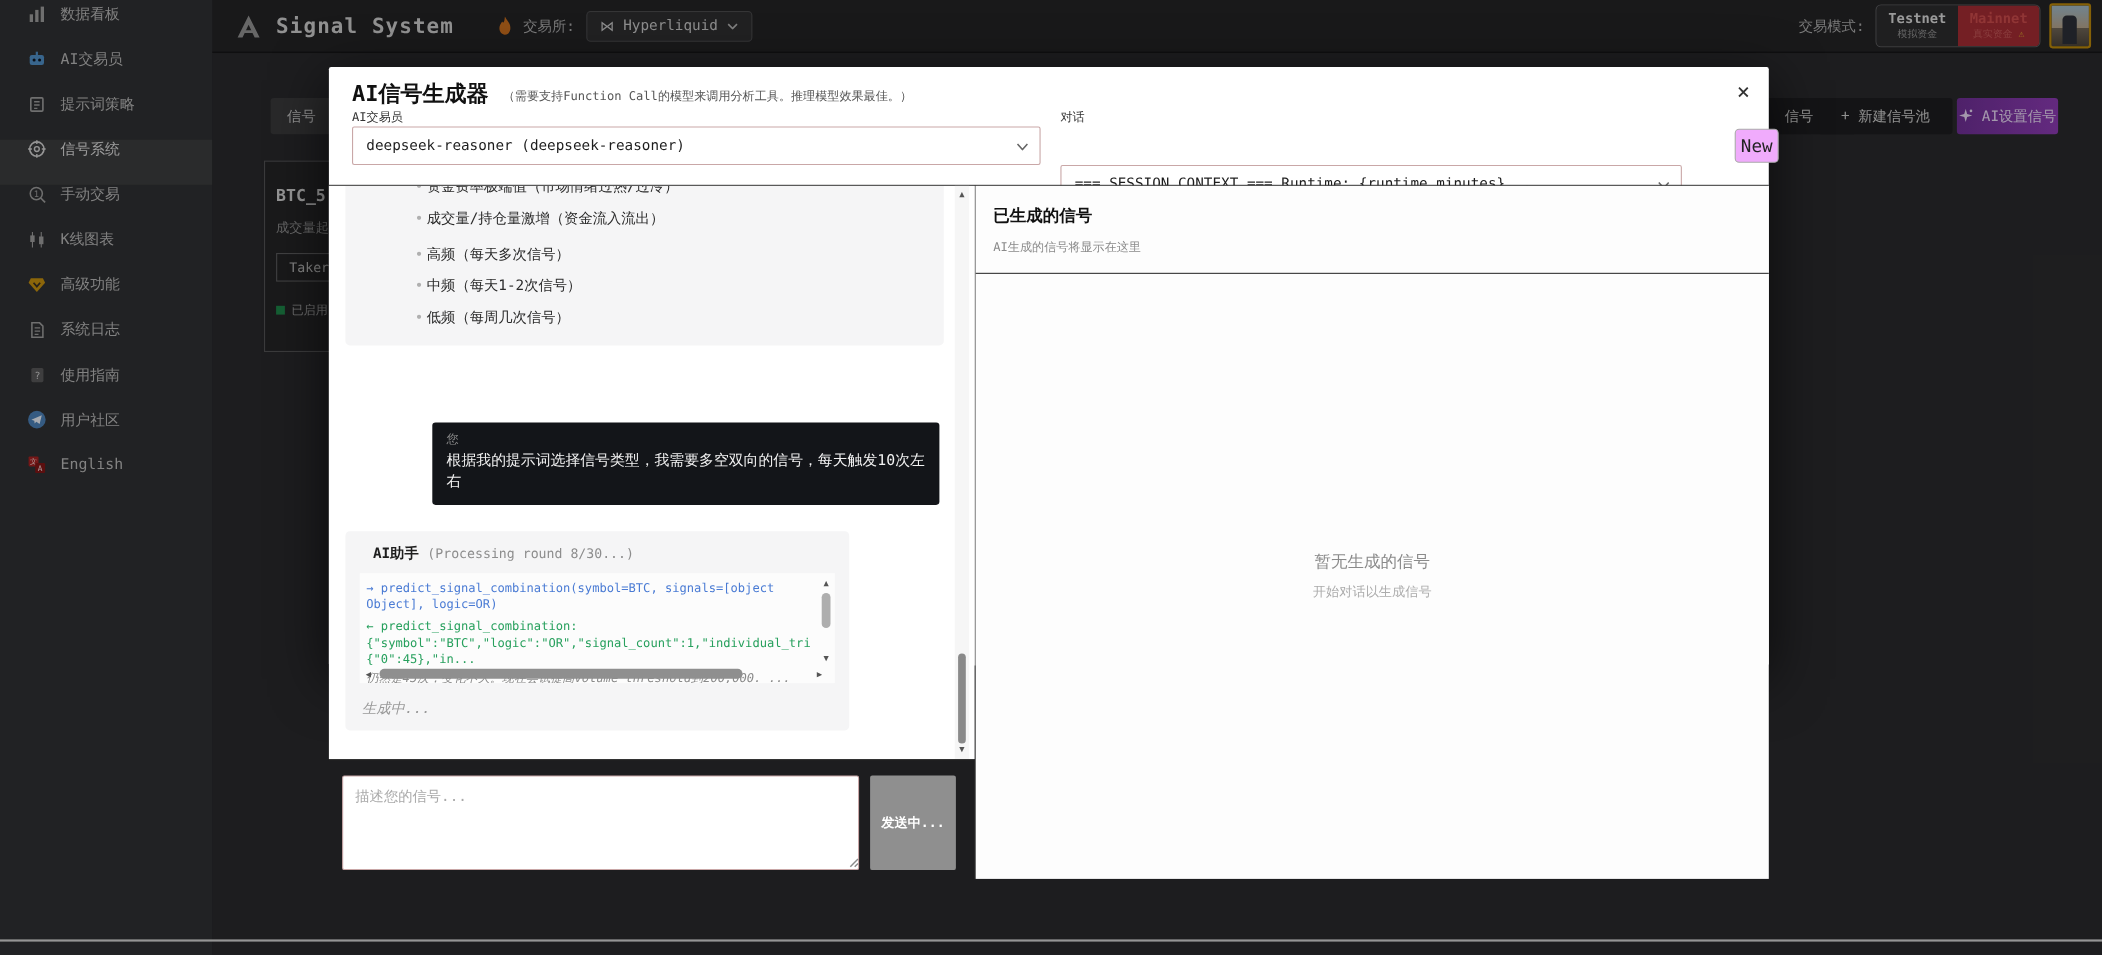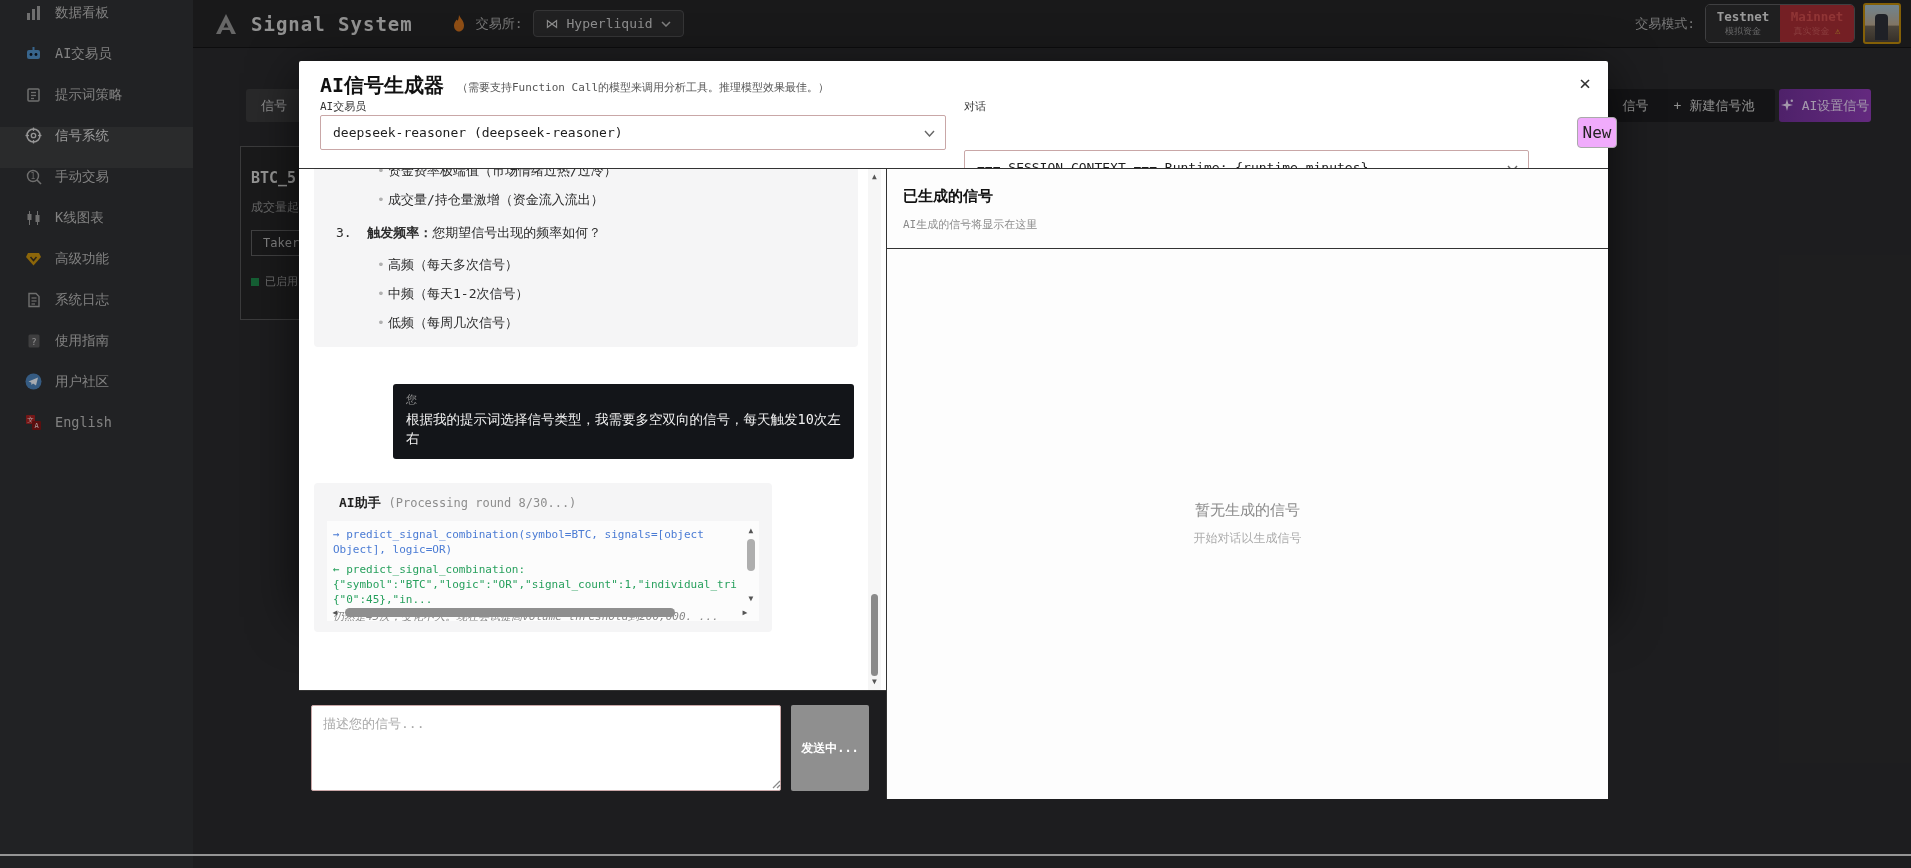--- a/index.html
+++ b/index.html
@@ -364,24 +364,20 @@
     <div id="chat-scroll" class="abs">
       <div id="msg1" class="bubble-ai">
         <div class="b-row indent1" style="margin-top:0">
           <span class="b-dot">•</span>
             <span>资金费率极端值（市场情绪过热/过冷）</span>
         </div>
         <div class="b-row indent1">
           <span class="b-dot">•</span>
             <span>成交量/持仓量激增（资金流入流出）</span>
         </div>
-        <div class="num-row">
-          <span>3.</span>&nbsp;
-          <span class="bold">触发频率：</span><span>您期望信号出现的频率如何？</span>
-        </div>
         <div class="b-row indent1" style="margin-top:12px">
           <span class="b-dot">•</span>
             <span>高频（每天多次信号）</span>
         </div>
         <div class="b-row indent1">
           <span class="b-dot">•</span>
             <span>中频（每天1-2次信号）</span>
         </div>
         <div class="b-row indent1">
           <span class="b-dot">•</span>
@@ -412,20 +408,21 @@
             <div class="sb-arrow up">▲</div>
             <div class="thumb"></div>
             <div class="sb-arrow dn">▼</div>
           </div>
           <div id="tool-hsb">
             <div class="sb-arrow lt">◀</div>
             <div class="thumb"></div>
             <div class="sb-arrow rt">▶</div>
           </div>
         </div>
+        <div id="generating">生成中...</div>
       </div>
     </div>
 
     <div id="chat-vsb" class="abs">
       <div class="sb-arrow up">▲</div>
       <div class="thumb"></div>
       <div class="sb-arrow dn">▼</div>
     </div>
 
     <div id="input-divider" class="abs"></div>

